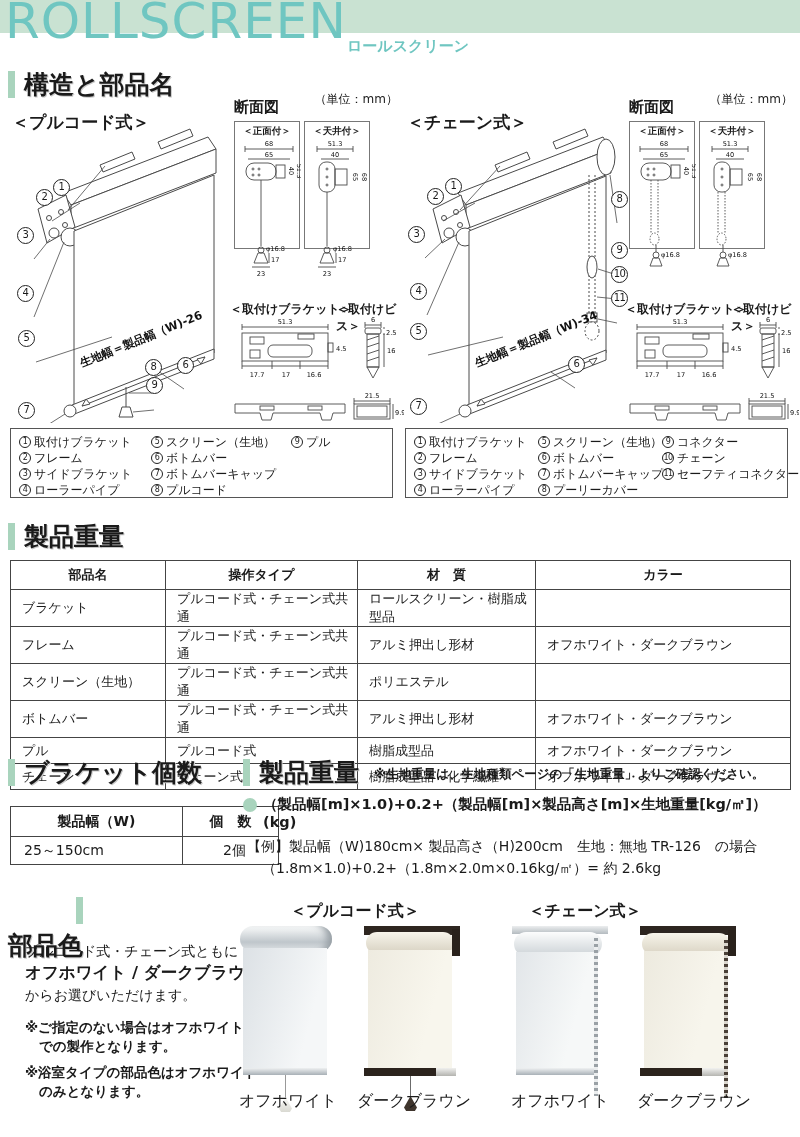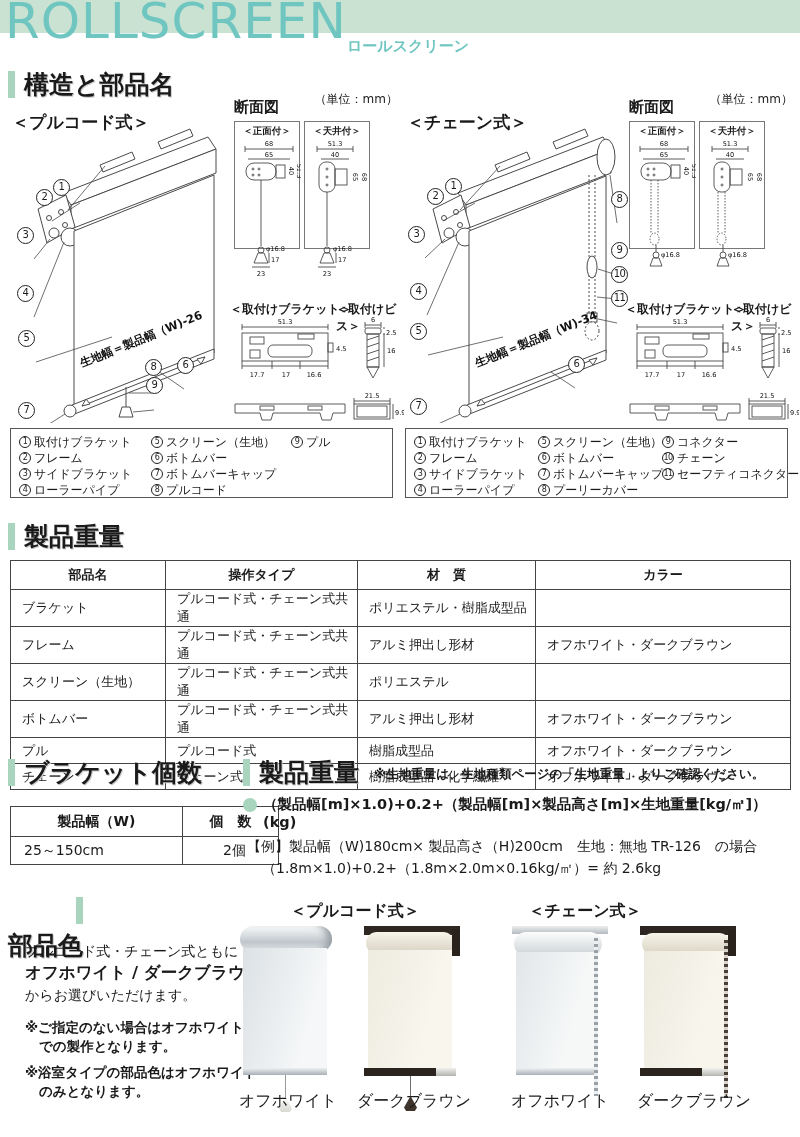--- a/index.html
+++ b/index.html
@@ -597,21 +597,21 @@
           <th>部品名</th>
           <th>操作タイプ</th>
           <th>材　質</th>
           <th>カラー</th>
         </tr>
       </thead>
     <tbody>
         <tr>
           <td>ブラケット</td>
           <td>プルコード式・チェーン式共通</td>
-          <td>ポリエステル・樹脂成型品</td>
+          <td>ロールスクリーン・樹脂成型品</td>
           <td></td>
         </tr>
         <tr>
           <td>フレーム</td>
           <td>プルコード式・チェーン式共通</td>
           <td>アルミ押出し形材</td>
           <td>オフホワイト・ダークブラウン</td>
         </tr>
         <tr>
           <td>スクリーン（生地）</td>

